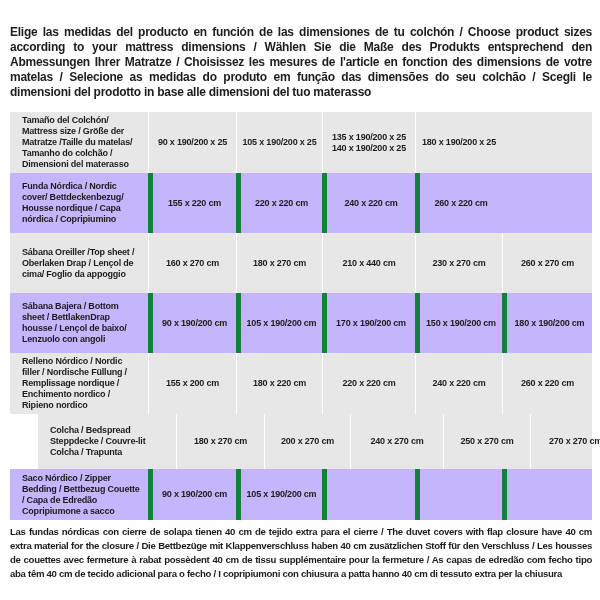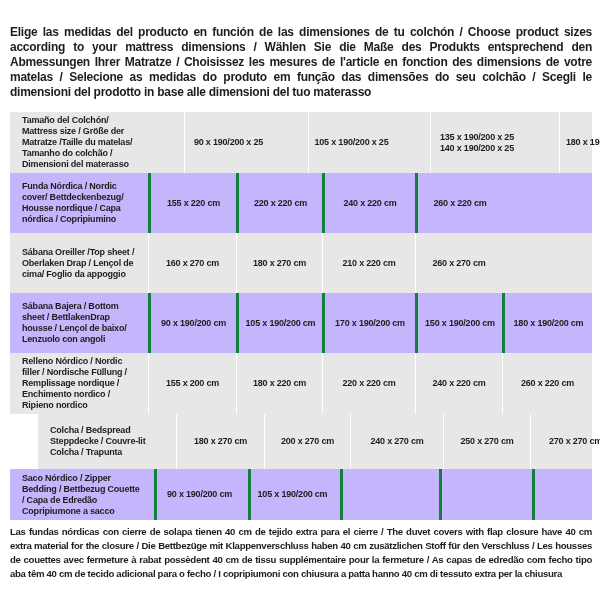--- a/index.html
+++ b/index.html
@@ -44,31 +44,31 @@
     padding: 3px 2px;
     box-sizing: border-box;
   }
   .cell.label {
     justify-content: flex-start;
     text-align: left;
     padding-left: 12px;
     padding-right: 6px;
   }
   
-  .trow.white .cell + .cell { border-left: 3px solid #15803d; }
+  .trow.white .cell + .cell { border-left: 5px solid #15803d; }
   .trow.gray  .cell + .cell { border-left: 1px solid #ffffff; }
 
-  .h-header   { min-height: 57px; gap: 36px; }
+  .h-header   { min-height: 57px; }
   .h-funda    { min-height: 60px; }
   .h-encimera { min-height: 60px; }
   .h-bajera   { min-height: 60px; }
   .h-relleno  { min-height: 60px; }
   .h-almohada { min-height: 54px; }
   .h-colcha   { min-height: 55px; margin-left: 28px; }
-  .h-saco     { min-height: 51px; gap: 6px; }
+  .h-saco     { min-height: 51px; }
 
   .footer-note {
     width: 582px;
     margin-top: 5px;
     font-size: 9.6px;
     font-weight: bold;
     line-height: 14px;
     letter-spacing: -0.3px;
     text-align: justify;
   }
@@ -96,21 +96,22 @@
       <div class="cell">155 x 220 cm</div>
       <div class="cell">220 x 220 cm</div>
       <div class="cell">240 x 220 cm</div>
       <div class="cell">260 x 220 cm</div>
     </div>
 
     <div class="trow gray h-encimera">
       <div class="cell label">Sábana Oreiller /Top sheet / Oberlaken Drap / Lençol de cima/ Foglio da appoggio</div>
       <div class="cell">160 x 270 cm</div>
       <div class="cell">180 x 270 cm</div>
-      <div class="cell">210 x 220 cm</div>
+      <div class="cell">210 x 440 cm</div>
+      <div class="cell">230 x 270 cm</div>
       <div class="cell">260 x 270 cm</div>
     </div>
 
     <div class="trow white h-bajera">
       <div class="cell label">Sábana Bajera / Bottom sheet / BettlakenDrap housse / Lençol de baixo/ Lenzuolo con angoli</div>
       <div class="cell">90 x 190/200 cm</div>
       <div class="cell">105 x 190/200 cm</div>
       <div class="cell">170 x 190/200 cm</div>
       <div class="cell">150 x 190/200 cm</div>
       <div class="cell">180 x 190/200 cm</div>

